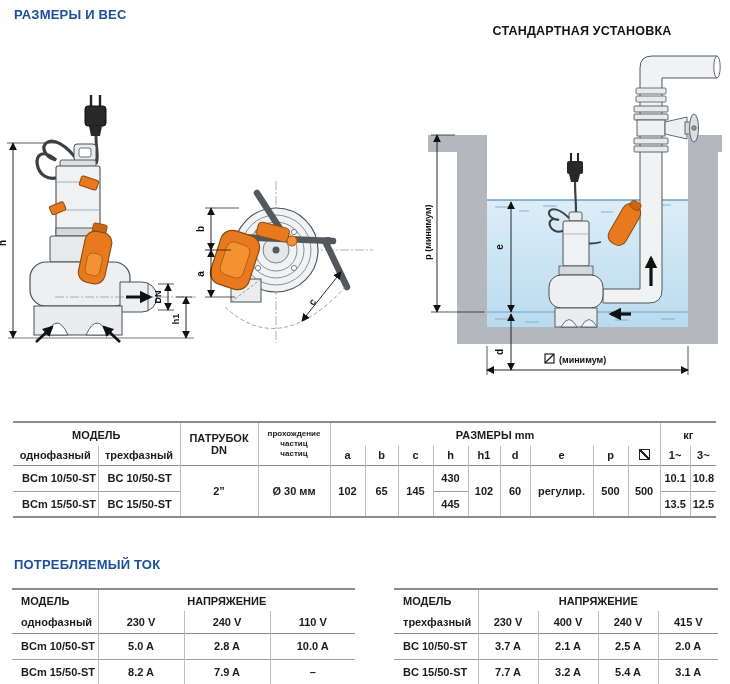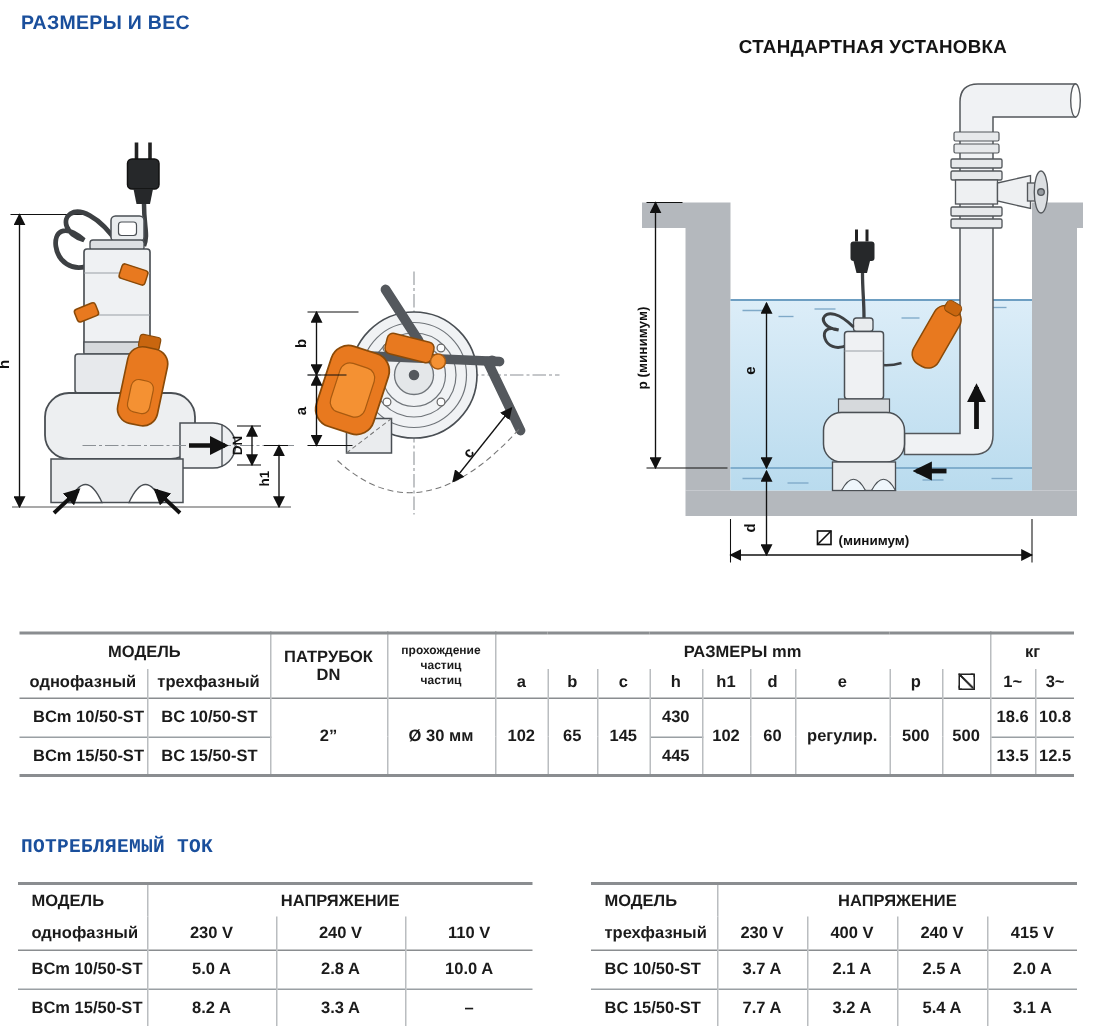--- a/index.html
+++ b/index.html
@@ -42,21 +42,21 @@
   .ext{stroke:#111;stroke-width:0.7;}
   .dashdot{stroke:#8b9095;stroke-width:0.7;stroke-dasharray:9 2 2 2;}
 </style>
 </head>
 <body>
 
 <div class="page">
 
   <div class="sec-title" style="left:14px;top:7px;">РАЗМЕРЫ И ВЕС</div>
   <div class="sec-title dark" style="left:432px;top:24px;width:300px;text-align:center;font-size:12.5px;">СТАНДАРТНАЯ УСТАНОВКА</div>
-  <div class="sec-title" style="left:14px;top:557px;font-family:Liberation Mono, monospace;">ПОТРЕБЛЯЕМЫЙ ТОК</div>
+  <div class="sec-title" style="left:14px;top:557px;">ПОТРЕБЛЯЕМЫЙ ТОК</div>
 
   <svg class="abs" style="left:0;top:60px;" width="200" height="295" viewBox="0 0 200 295">
     <defs>
       <marker id="arr1" viewBox="0 0 10 10" refX="9" refY="5" markerWidth="8" markerHeight="8" markerUnits="userSpaceOnUse" orient="auto-start-reverse">
         <path d="M0,0L10,5L0,10Z" fill="#111"></path>
       </marker>
       <marker id="arr1b" viewBox="0 0 10 10" refX="8" refY="5" markerWidth="4.2" markerHeight="4.2" orient="auto-start-reverse">
         <path d="M0,0L10,5L0,10Z" fill="#111"></path>
       </marker>
     </defs>
@@ -318,21 +318,21 @@
         <td rowspan="2">Ø 30 мм</td>
         <td rowspan="2">102</td>
         <td rowspan="2">65</td>
         <td rowspan="2">145</td>
         <td>430</td>
         <td rowspan="2">102</td>
         <td rowspan="2">60</td>
         <td rowspan="2">регулир.</td>
         <td rowspan="2">500</td>
         <td rowspan="2">500</td>
-        <td>18.6</td>
+        <td>10.1</td>
         <td>10.8</td>
       </tr>
       <tr class="row2">
         <td class="ta-l">BCm 15/50-ST</td>
         <td class="ta-l">BC 15/50-ST</td>
         <td>445</td>
         <td>13.5</td>
         <td>12.5</td>
       </tr>
     </tbody>
@@ -360,21 +360,21 @@
     <tbody>
       <tr>
         <td class="ta-l">BCm 10/50-ST</td>
         <td>5.0 A</td>
         <td>2.8 A</td>
         <td>10.0 A</td>
       </tr>
       <tr class="row2">
         <td class="ta-l">BCm 15/50-ST</td>
         <td>8.2 A</td>
-        <td>3.3 A</td>
+        <td>7.9 A</td>
         <td>–</td>
       </tr>
     </tbody>
   </table>
 
   <table class="cur-table cur-right">
     <colgroup>
         <col style="width:84px">
         <col style="width:60px">
         <col style="width:60px">

